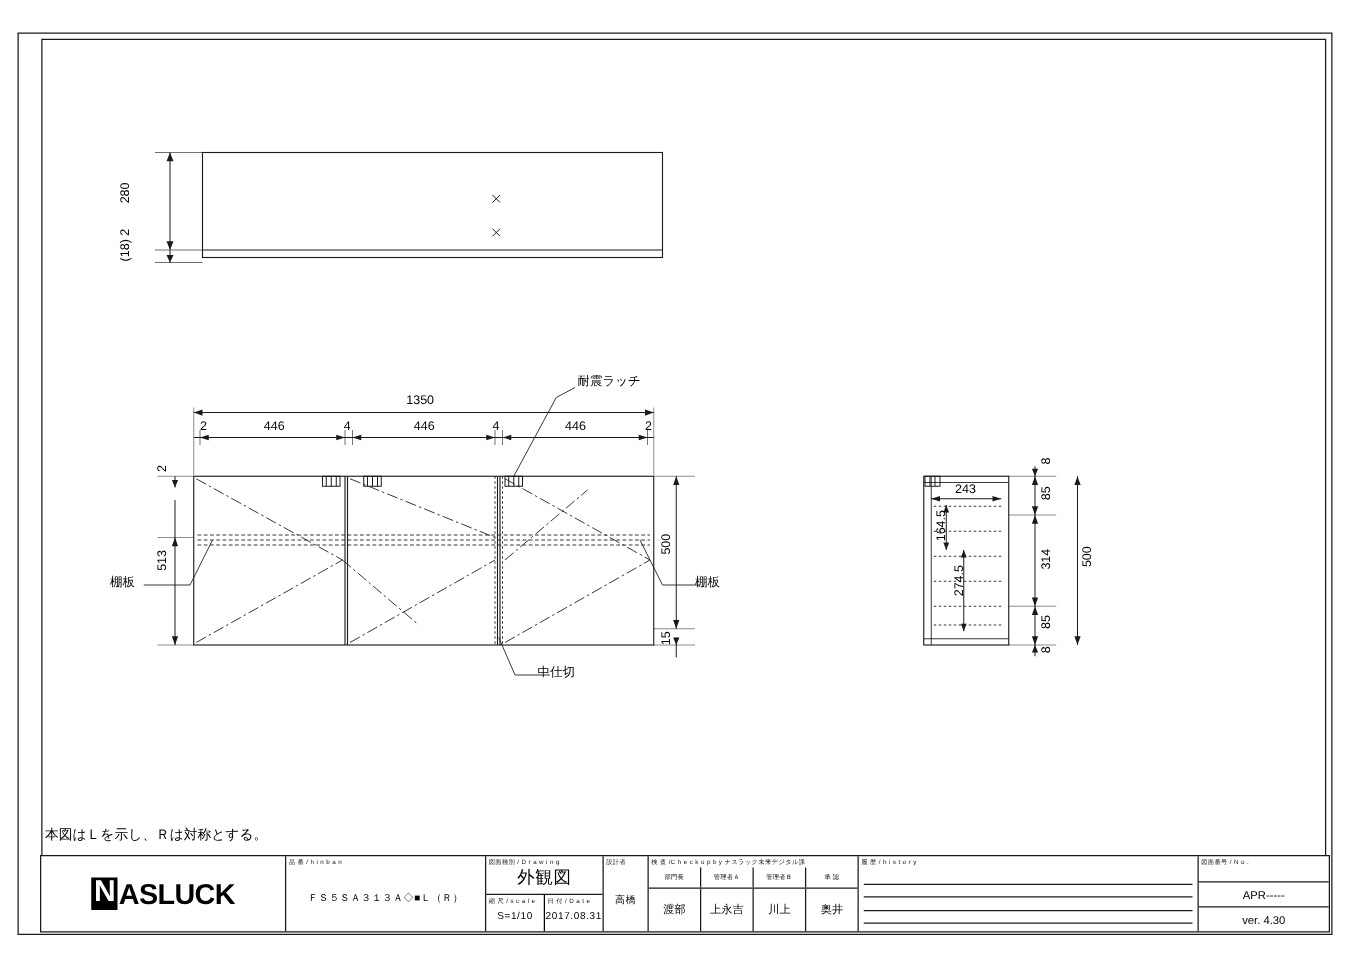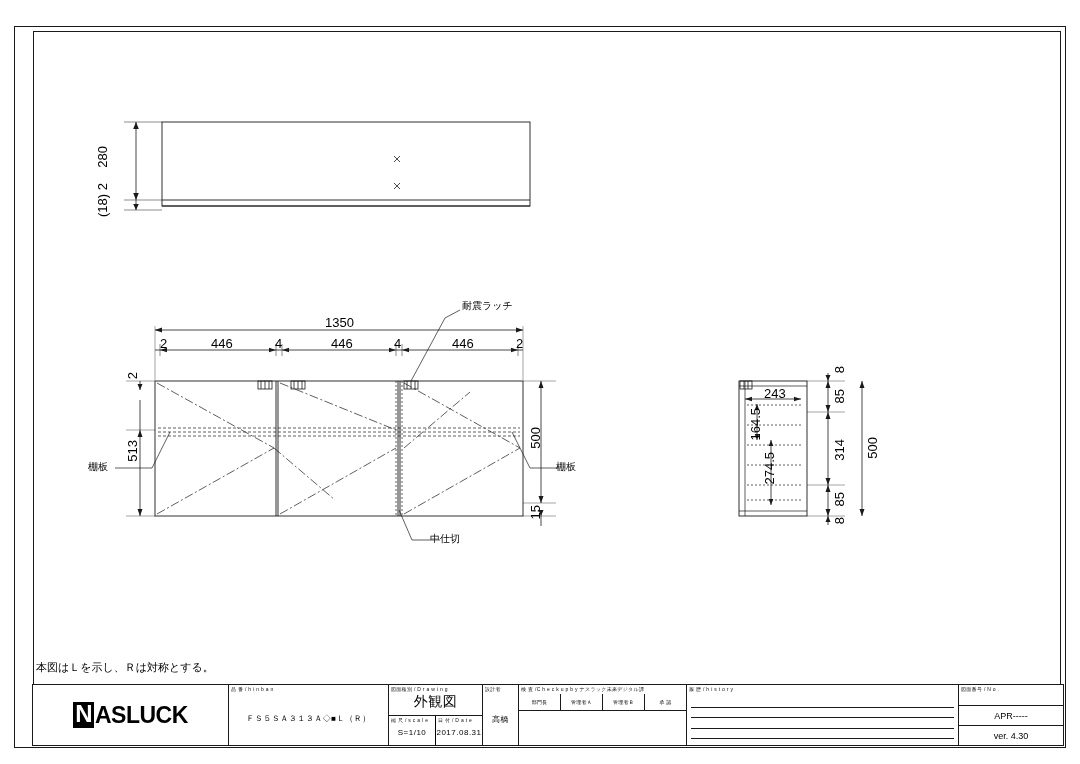--- a/index.html
+++ b/index.html
@@ -28,21 +28,21 @@
     position: absolute;
     left: 18px;
     top: 4px;
     right: 4px;
     bottom: 4px;
     border: 1px solid #1a1a1a;
     box-sizing: border-box;
   }
   .lbl {
     position: absolute;
-    font-size: 13px;
+    font-size: 10px;
     line-height: 1;
     white-space: nowrap;
   }
   .lbl.jp { font-size: 10px; }
   .vert {
     writing-mode: vertical-rl;
     text-orientation: mixed;
     transform: rotate(180deg);
   }
   svg { display: block; }
@@ -482,20 +482,26 @@
   <div class="tb-cell tb-approve">
     <div style="position:relative; height:0;">
       <span class="tb-sub" style="top:1px;">検 査 /C h e c k  u p  b y  ナスラック未来デジタル課</span>
     </div>
     <div class="tb-appr-head" style="margin-top:9px; height:26%;">
       <div class="tb-appr-cell">部門長</div>
       <div class="tb-appr-cell">管理者Ａ</div>
       <div class="tb-appr-cell">管理者Ｂ</div>
       <div class="tb-appr-cell">承 認</div>
     </div>
+    <div class="tb-appr-body">
+      <div class="tb-appr-name">渡部</div>
+      <div class="tb-appr-name">上永吉</div>
+      <div class="tb-appr-name">川上</div>
+      <div class="tb-appr-name">奥井</div>
+    </div>
   </div>
 
   <div class="tb-cell tb-hist">
     <span class="tb-sub">履 歴 / h i s t o r y</span>
     <div class="hist-lines">
       <div class="hist-line"></div>
       <div class="hist-line"></div>
       <div class="hist-line"></div>
       <div class="hist-line"></div>
     </div>

